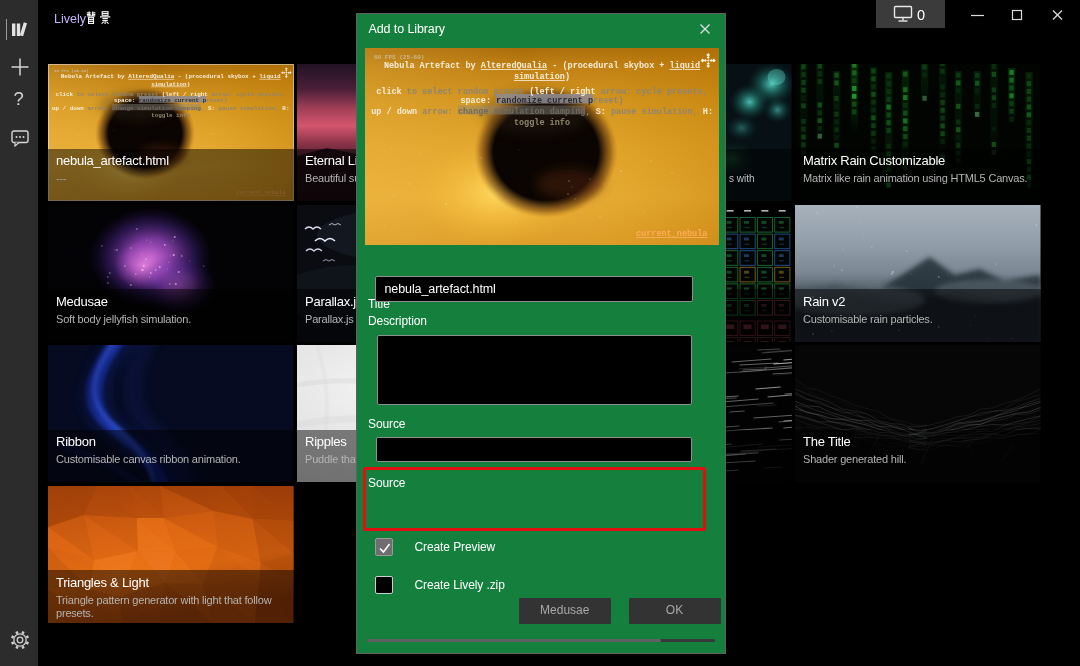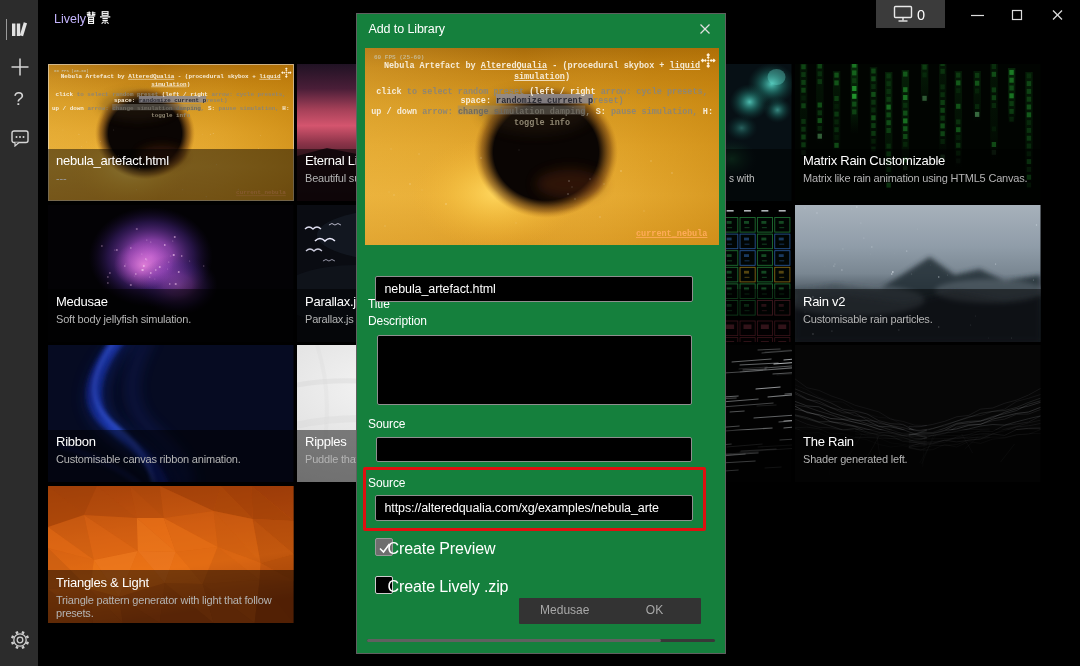--- a/index.html
+++ b/index.html
@@ -22,21 +22,21 @@
 .nfps { font-size:6px; fill:#c9bb95; font-weight:bold; opacity:0.95; }
 .ncur { fill:#ffab58; }
 
 #dlg { position:absolute; left:355.5px; top:13px; width:370px; height:640.5px;
   background:#15803d; border:1px solid #606060;text-decoration:underline; }
 .lbl { position:absolute; left:11.5px; font-size:12px; color:#fff; letter-spacing:-0.1px; }
 .inp { position:absolute; left:18px; width:318px; height:26px; background:#000;
   border:1px solid #8f8f8f; border-radius:2px; color:#fff; font-size:12.5px;
   line-height:24px; padding:0 9px; white-space:nowrap; overflow:hidden; letter-spacing:-0.1px; }
 .cb { position:absolute; left:18.5px; width:18px; height:18px; border-radius:2px; }
-.cblbl { position:absolute; left:31px; font-size:16px; color:#fff; letter-spacing:-0.1px; }
+.cblbl { position:absolute; left:58px; font-size:12px; color:#fff; letter-spacing:-0.1px; }
 .btn { position:absolute; top:584px; height:25.5px; background:#333333; color:#a8a8a8;
   font-size:12px; text-align:center; line-height:25.5px; border-radius:1px; }
 </style></head>
 <body>
 
 <div class="abs" style="left:54px;top:11px;font-size:12.5px;color:#c4b5fd;">Lively<svg width="26" height="13" viewBox="0 0 26 13" style="vertical-align:-1.5px">
 <g stroke="#f5f5f5" stroke-width="1.15" fill="none">
 <path d="M3.2 0.5 V4.8 M6.8 0.5 V4.8 M0.8 1.7 H4.7 M5.8 1.7 H9.4 M0.8 3.4 H4.7 M5.8 3.4 H9.4 M1 4.8 H9.2"></path>
 <rect x="2.6" y="6.3" width="4.9" height="6.2"></rect>
 <path d="M2.6 8.3 H7.5 M2.6 10.3 H7.5"></path>
@@ -1079,22 +1079,22 @@
       <path d="M41 97 q -4 17 -7 34" fill="none" stroke="#84888c" stroke-width="0.6" opacity="0.06"></path>
       <path d="M183 92 q -6 6 -13 12" fill="none" stroke="#84888c" stroke-width="0.6" opacity="0.18"></path>
       <path d="M130 90 q -1 16 -2 32" fill="none" stroke="#84888c" stroke-width="0.6" opacity="0.09"></path>
       <path d="M139 90 q -6 14 -12 29" fill="none" stroke="#84888c" stroke-width="0.6" opacity="0.16"></path>
       <path d="M67 89 q -7 13 -15 25" fill="none" stroke="#84888c" stroke-width="0.6" opacity="0.13"></path>
       <path d="M82 90 q 2 14 4 28" fill="none" stroke="#84888c" stroke-width="0.6" opacity="0.17"></path>
       <path d="M141 90 q -8 14 -16 28" fill="none" stroke="#84888c" stroke-width="0.6" opacity="0.12"></path>
       <path d="M167 89 q 6 10 11 19" fill="none" stroke="#84888c" stroke-width="0.6" opacity="0.18"></path>
     </svg>
     <div class="tov"></div>
-    <div class="tt ">The Rain</div>
-    <div class="ts ">Shader generated left.</div>
+    <div class="tt ">The Title</div>
+    <div class="ts ">Shader generated hill.</div>
   </div>
 <div class="tile" style="left:48px;top:485.5px;">
     <svg width="245.5" height="137" viewBox="0 0 246 137" preserveAspectRatio="none">
       <defs>
         <linearGradient id="tg" x1="0" y1="0" x2="0.25" y2="1">
           <stop offset="0" stop-color="#a03c0a"></stop>
           <stop offset="0.4" stop-color="#cc5810"></stop>
           <stop offset="0.68" stop-color="#e06a12"></stop>
           <stop offset="1" stop-color="#93380a"></stop>
         </linearGradient>
@@ -1247,24 +1247,23 @@
       <path d="M348.8 10.6L350.7 12.5L348.8 14.4L346.90000000000003 12.5Z" fill="#fff2dc"></path>
     </svg>
  <div class="lbl" style="top:242.5px;margin-top:40px;">Title</div>
  <div class="inp" style="top:262px;">nebula_artefact.html</div>
  <div class="lbl" style="top:300px;">Description</div>
  <div class="abs" style="left:20px;top:321px;width:315px;height:70px;background:#000;border:1px solid #8f8f8f;border-radius:2px;"></div>
  <div class="lbl" style="top:402.5px;">Source</div>
  <div class="abs" style="left:19.5px;top:423px;width:316px;height:25px;background:#000;border:1px solid #8f8f8f;border-radius:2px;"></div>
  <div class="abs" style="left:6px;top:453px;width:343.5px;height:63.5px;border:3px solid #e01010;border-radius:2px;"></div>
  <div class="lbl" style="top:462px;">Source</div>
- <div class="inp" style="top:481px;">https://alteredqualia.com/xg/examples/nebula_arte</div>
  <div class="cb" style="top:523.5px;background:#6e6e6e;border:1px solid #9a9a9a;">
    <svg width="18" height="18">
         <polyline points="4,9.5 7.5,13 13.5,5" fill="none" stroke="#fff" stroke-width="1.6"></polyline>
       </svg></div>
  <div class="cblbl" style="top:525.5px;">Create Preview</div>
  <div class="cb" style="top:561.5px;background:#000;border:1.5px solid #cccccc;"></div>
  <div class="cblbl" style="top:563.5px;">Create Lively .zip</div>
  <div class="btn" style="left:162px;width:92.5px;">Medusae</div>
- <div class="btn" style="left:252px;width:92px;">OK</div>
+ <div class="btn" style="left:272px;width:92px;">OK</div>
  <div class="abs" style="left:10px;top:624.5px;width:348px;height:3px;background:#383838;border-radius:2px;"></div>
  <div class="abs" style="left:10px;top:624.5px;width:294px;height:3px;background:#606060;border-radius:2px;"></div>
 </div>
 </body></html>

